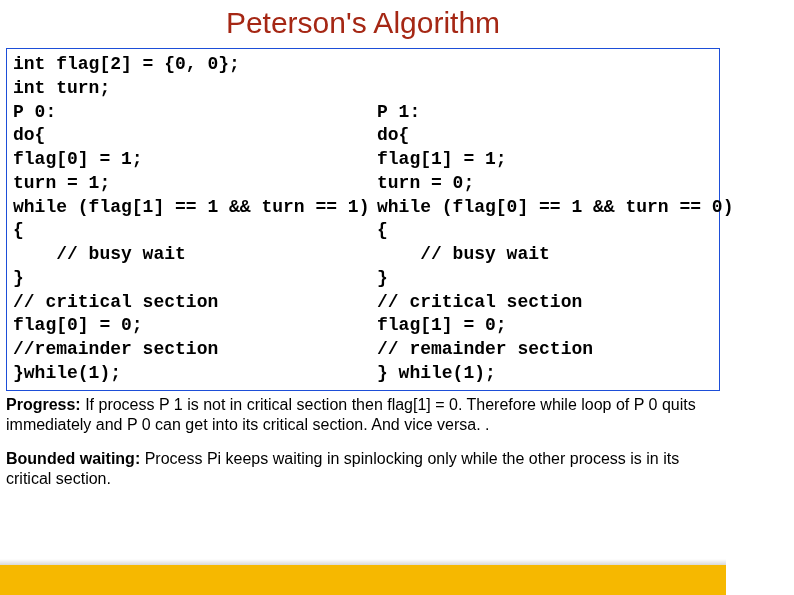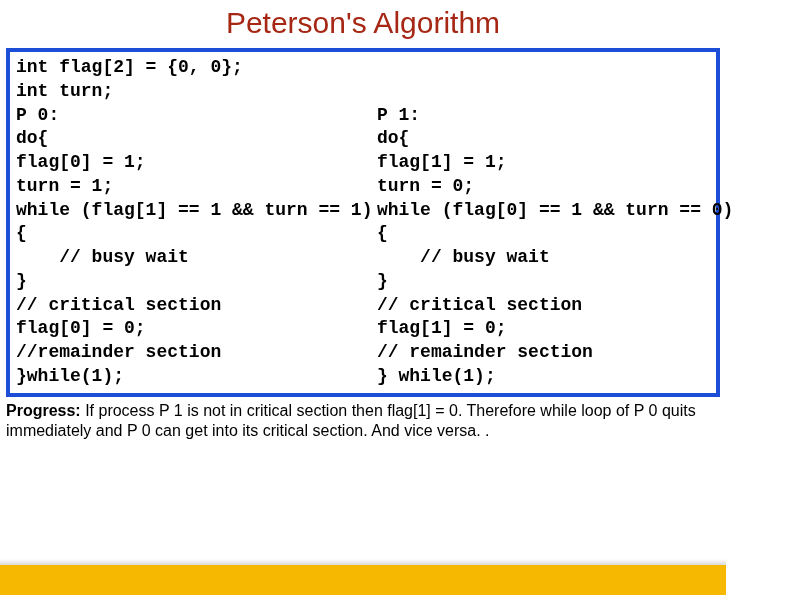--- a/index.html
+++ b/index.html
@@ -19,21 +19,21 @@
   }
   .title {
     font-family: Arial, Helvetica, sans-serif;
     font-size: 30px;
     color: #A52714;
     text-align: center;
     padding-top: 6px;
     padding-bottom: 6px;
   }
   .code-box {
-    border: 4px solid #1d4ed8;
+    border: 1px solid #1d4ed8;
     margin: 2px 6px 4px 6px;
     box-sizing: border-box;
     padding: 4px 6px;
     display: flex;
   }
   .code-col {
     font-family: "Courier New", monospace;
     font-weight: bold;
     font-size: 18px;
     white-space: pre;
@@ -111,18 +111,21 @@
 // critical section
 flag[1] = 0;
 // remainder section
 } while(1);</div>
   </div>
 
   <div class="notes">
     <div class="para">
       <span class="lead">Progress:</span><span> If process P 1 is not in critical section then flag[1] = 0. Therefore while loop of P 0 quits immediately and P 0 can get into its critical section. And vice versa. .</span>
     </div>
+    <div class="para">
+      <span class="lead">Bounded waiting:</span><span> Process Pi keeps waiting in spinlocking only while the other process is in its critical section.</span>
+    </div>
   </div>
 
   <div class="footer-shadow"></div>
   <div class="footer-bar"></div>
 
 </div>
 
 </body></html>

